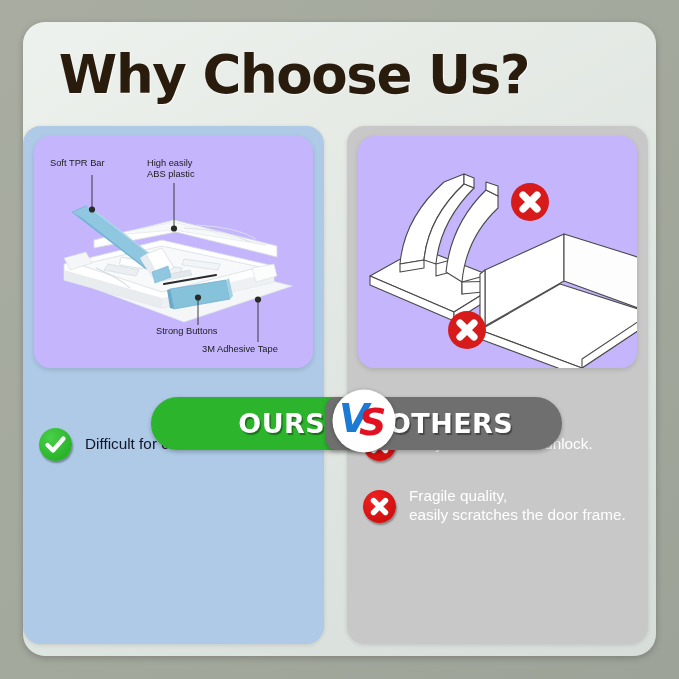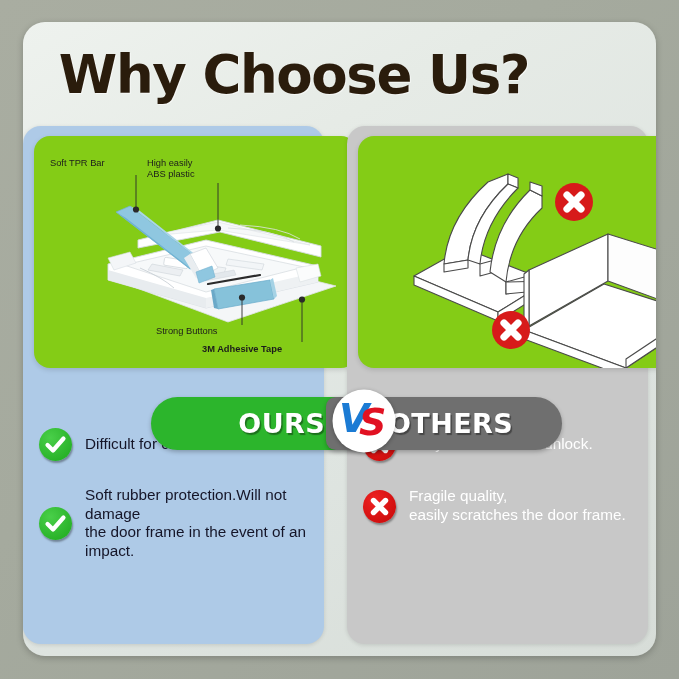--- a/index.html
+++ b/index.html
@@ -62,25 +62,24 @@
     box-shadow: 0 1px 4px rgba(0,0,0,0.12);
   }
 
   
   .image-card {
     position: absolute;
     left: 11px;
     top: 10px;
     width: 279px;
     height: 232px;
-    background: #84cc16;
+    background: #c4b5fd;
     border-radius: 16px;
     box-shadow: 0 2px 5px rgba(0,0,0,0.13);
     overflow: hidden;
-    padding-left: 44px;
   }
 
   
   #vs-banner {
     position: absolute;
     left: 128px;
     top: 375px;
     width: 425px;
     height: 47px;
     z-index: 20;
@@ -254,40 +253,31 @@
         <line x1="164" y1="163" x2="164" y2="189" stroke="#2a2a2a" stroke-width="0.9"></line>
         <circle cx="164" cy="161.5" r="3.1" fill="#2a2a2a"></circle>
         <line x1="224" y1="165" x2="224" y2="206" stroke="#2a2a2a" stroke-width="0.9"></line>
         <circle cx="224" cy="163.5" r="3.1" fill="#2a2a2a"></circle>
       </svg>
 
       <div class="diag-label" style="left: 16px; top: 22px; white-space: pre-line;">Soft TPR Bar</div>
       <div class="diag-label" style="left: 113px; top: 22px; white-space: pre-line;">High easily
 ABS plastic</div>
       <div class="diag-label" style="left: 122px; top: 190px; white-space: pre-line;">Strong Buttons</div>
-      <div class="diag-label" style="left: 168px; top: 208px; white-space: pre-line; font-weight: bold;">3M Adhesive Tape</div>
+      <div class="diag-label" style="left: 168px; top: 208px; white-space: pre-line;">3M Adhesive Tape</div>
     </div>
 
     <div class="feature-list">
       <div class="feature-row">
         <span class="badge badge-check">
           <svg width="33" height="33" viewBox="0 0 33 33">
             <path d="M8.5 17 L14 22.5 L24.5 10.5" fill="none" stroke="#ffffff" stroke-width="4.2" stroke-linecap="round" stroke-linejoin="round"></path>
           </svg>
         </span>
         <span class="feature-text text-dark" style="white-space: pre-line;">Difficult for children to unlock.</span>
-      </div>
-      <div class="feature-row">
-        <span class="badge badge-check">
-          <svg width="33" height="33" viewBox="0 0 33 33">
-            <path d="M8.5 17 L14 22.5 L24.5 10.5" fill="none" stroke="#ffffff" stroke-width="4.2" stroke-linecap="round" stroke-linejoin="round"></path>
-          </svg>
-        </span>
-        <span class="feature-text text-dark" style="white-space: pre-line;">Soft rubber protection.Will not damage
-the door frame in the event of an impact.</span>
       </div>
     </div>
   </div>
 
   <div class="panel" id="panel-others">
 
     <div class="image-card">
       <svg width="279" height="232" viewBox="0 0 279 232">
         <g fill="#ffffff" stroke="#4a4a4a" stroke-width="1.1" stroke-linejoin="round">
 

